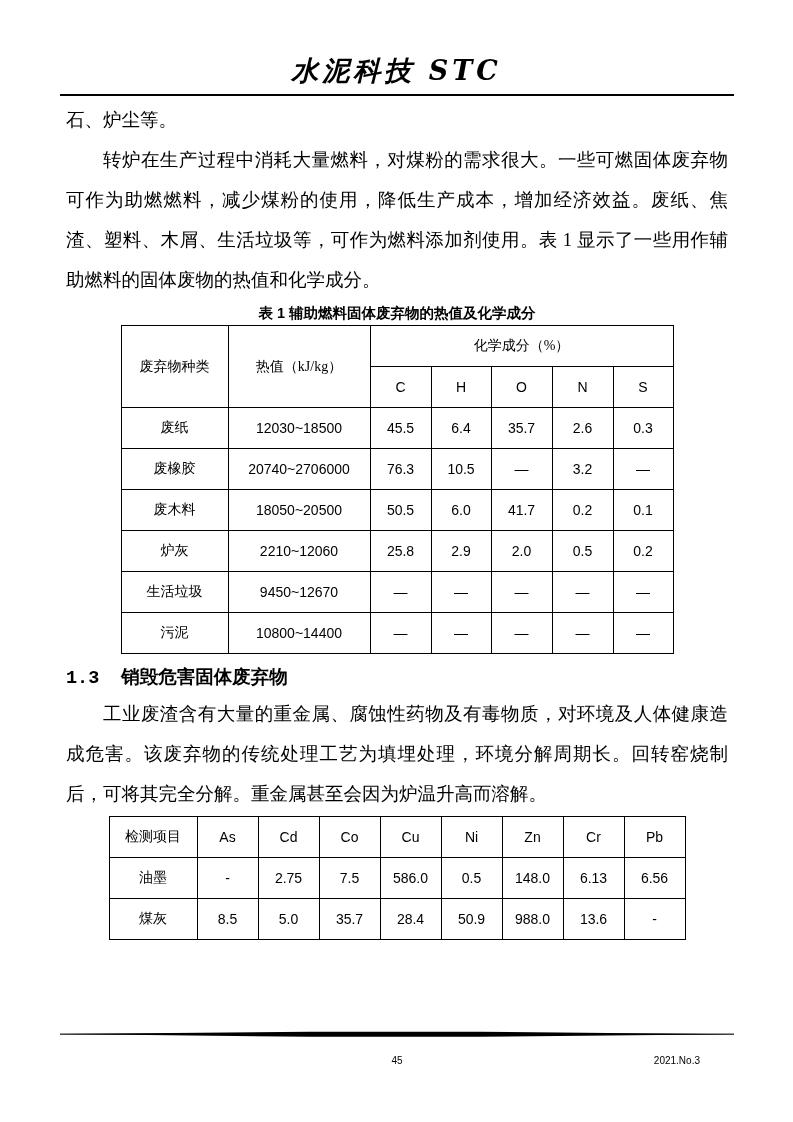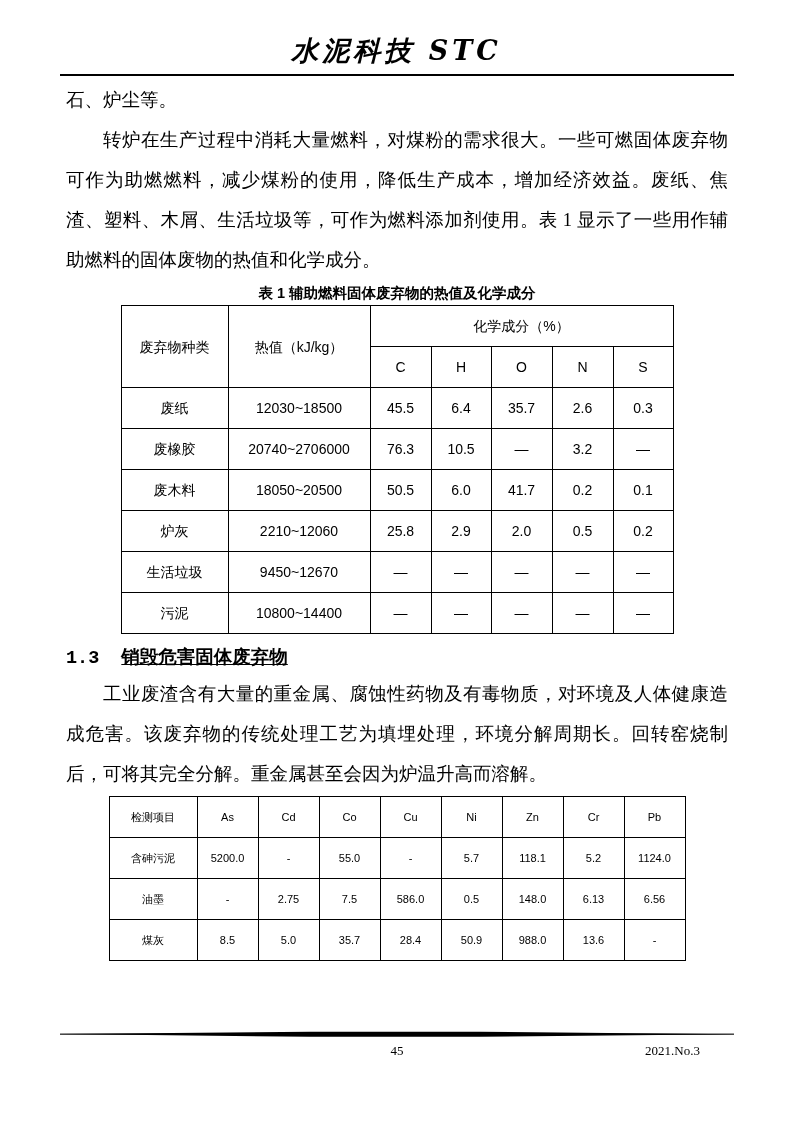--- a/index.html
+++ b/index.html
@@ -3,60 +3,60 @@
 <meta charset="utf-8">
 <style>
   html,body { margin:0; padding:0; background:#ffffff; }
   .page {
     position:relative; width:793px; height:1122px; margin:0 auto;
     background:#ffffff; color:#000; overflow:hidden; box-sizing:border-box;
     font-family:"Liberation Serif","DejaVu Serif",serif;
   }
   
   .journal-title {
-    padding-top:34px; text-align:center;
+    padding-top:54px; text-align:center;
     font-family:"DejaVu Serif","Liberation Serif",serif;
     font-style:italic; font-weight:bold; font-size:27px; line-height:34px;
     letter-spacing:4px;
   }
   .header-rule { border-top:2px solid #000; margin:6px 59px 0 60px; height:0; }
   
   .content { padding:4px 65px 0 66px; }
   .content p { margin:0; }
   .bodytext {
     font-size:18.5px; line-height:40px; text-align:justify;
     font-family:"Liberation Serif","DejaVu Serif",serif;
   }
   .indent { text-indent:2em; }
   .h3 { margin-top:8px !important; line-height:30px; font-size:18.5px; font-weight:bold; text-align:left; }
   .h3 .h-num { font-family:Liberation Mono, monospace; margin-right:22px; }
-  .h3 .h-cn  { font-family:"Liberation Sans","DejaVu Sans",sans-serif;text-decoration:underline; }
+  .h3 .h-cn  { font-family:"Liberation Sans","DejaVu Sans",sans-serif; }
   
   .tcap {
     text-align:center; font-family:"Liberation Sans","DejaVu Sans",sans-serif;
     font-weight:bold; font-size:14.5px; line-height:22px; margin-top:2px !important;
   }
   
   table.t { border-collapse:collapse; table-layout:fixed; margin:1px auto 0 auto; }
   table.t td {
     border:1px solid #000; text-align:center; vertical-align:middle;
     font-family:"Liberation Sans","DejaVu Sans",sans-serif;
     font-size:14px; padding:0 2px; overflow:hidden; white-space:nowrap;
   }
-  table.t td.cn { font-family:Liberation Sans, sans-serif; }
+  table.t td.cn { font-family:Liberation Serif, serif; }
   table.t1 td { height:21px; }
   table.t1 tr.hr1 td { height:22px; }
   table.t2 { margin-top:2px; }
-  table.t2 td { height:23px; font-size:11px; }
+  table.t2 td { height:23px; font-size:14px; }
   
   .footer { position:absolute; left:60px; right:59px; top:1031px; }
   .footer-divider { display:block; width:100%; height:7px; }
   .footer-row {
-    position:relative; margin-top:4px; height:18px;
-    font-family:Liberation Serif, serif; font-size:13px;
+    position:relative; margin-top:14px; height:18px;
+    font-family:Liberation Sans, sans-serif; font-size:10px;
   }
   .page-num { text-align:center; line-height:18px; }
   .issue { position:absolute; right:34px; top:0; line-height:18px; }
 </style>
 </head>
 <body>
 
 <div class="page">
 
   <div class="journal-title">水泥科技 STC</div>
@@ -172,31 +172,20 @@
         <td>As</td>
         <td>Cd</td>
         <td>Co</td>
         <td>Cu</td>
         <td>Ni</td>
         <td>Zn</td>
         <td>Cr</td>
         <td>Pb</td>
       </tr>
       <tr>
-        <td class="cn">含砷污泥</td>
-        <td>5200.0</td>
-        <td>-</td>
-        <td>55.0</td>
-        <td>-</td>
-        <td>5.7</td>
-        <td>118.1</td>
-        <td>5.2</td>
-        <td>1124.0</td>
-      </tr>
-      <tr>
         <td class="cn">油墨</td>
         <td>-</td>
         <td>2.75</td>
         <td>7.5</td>
         <td>586.0</td>
         <td>0.5</td>
         <td>148.0</td>
         <td>6.13</td>
         <td>6.56</td>
       </tr>

